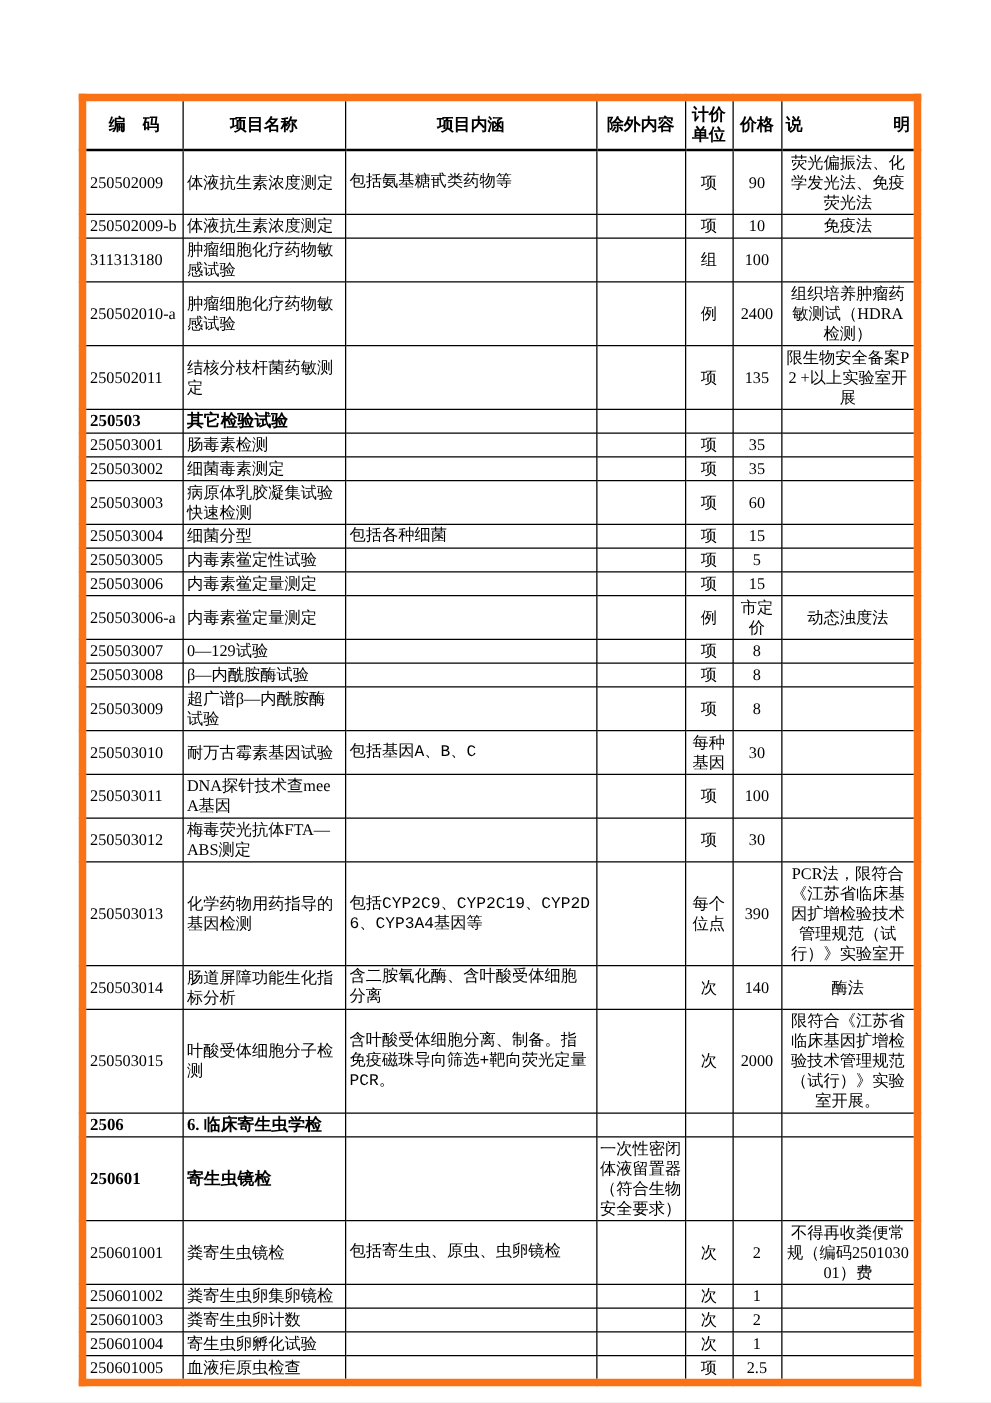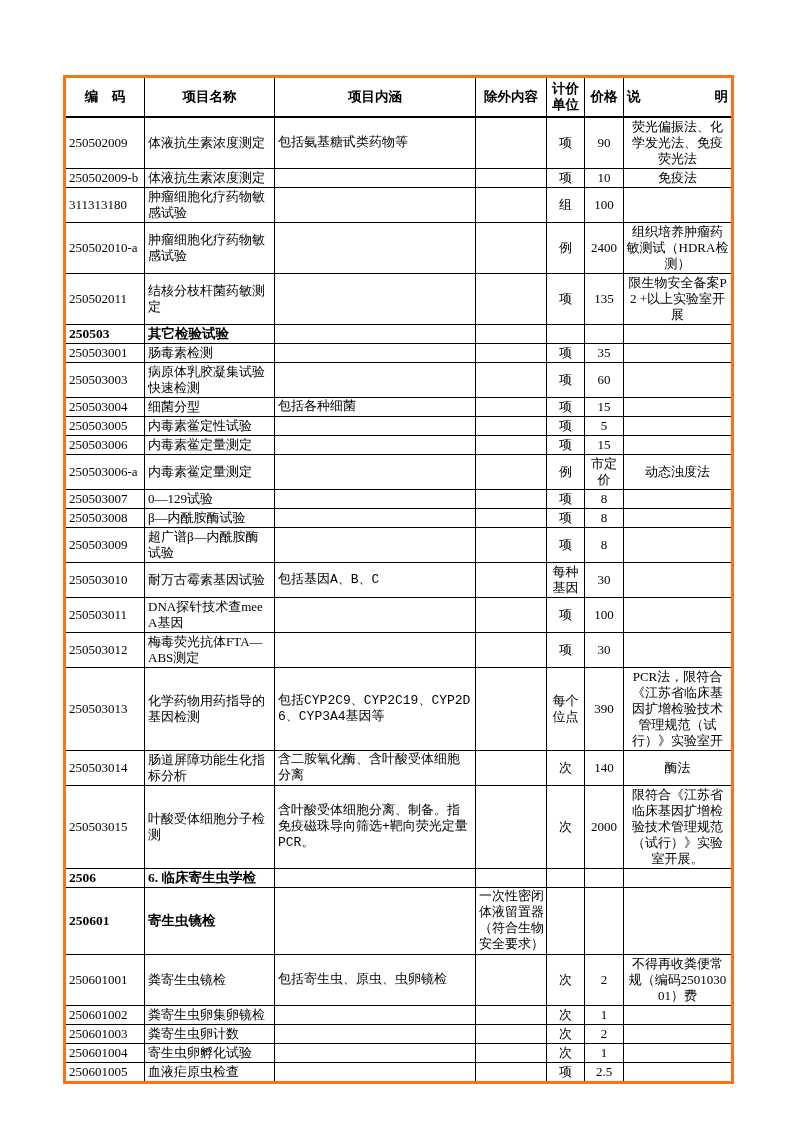--- a/index.html
+++ b/index.html
@@ -13,21 +13,21 @@
     font-family: "Liberation Serif", "DejaVu Serif", serif;
     color: #000;
   }
   table.fee-table {
     position: absolute;
     left: 63px;
     top: 75px;
     width: 668px;
     border-collapse: collapse;
     table-layout: fixed;
-    border: 3px solid #f97316;
+    border: 6px solid #f97316;
   }
   .fee-table th, .fee-table td {
     border: 1px solid #000;
     font-size: 13px;
     line-height: 16px;
     padding: 1px 3px;
     vertical-align: middle;
     overflow: hidden;
     word-break: break-all;
   }
@@ -36,21 +36,21 @@
     text-align: center;
     font-size: 13.5px;
     padding: 3px 3px;
     border-bottom: 2px solid #000;
     vertical-align: middle;
   }
   th.h-note { text-align: justify; text-align-last: justify; padding-left: 4px; padding-right: 6px; margin-top: 20px; }
   td.c-code { text-align: left; }
   td.c-name { text-align: left; }
   td.c-content { text-align: left; font-family: Liberation Mono, monospace; }
-  td.c-excluded { text-align: right; padding: 1px 2px; font-family: Liberation Mono, monospace; }
+  td.c-excluded { text-align: center; padding: 1px 2px; }
   td.c-unit { text-align: center; padding: 1px 1px; }
   td.c-price { text-align: center; padding: 1px 1px; }
   td.c-note { text-align: center; padding: 1px 2px; }
   tr.section td.c-code, tr.section td.c-name { font-weight: bold; font-size: 13.5px; }
 </style>
 </head>
 <body>
 
 <div class="page">
   <table class="fee-table">
@@ -132,20 +132,29 @@
         <tr>
           <td class="c-code">250503001</td>
           <td class="c-name">肠毒素检测</td>
           <td class="c-content"></td>
           <td class="c-excluded"></td>
           <td class="c-unit">项</td>
           <td class="c-price">35</td>
           <td class="c-note"></td>
         </tr>
         <tr>
+          <td class="c-code">250503002</td>
+          <td class="c-name">细菌毒素测定</td>
+          <td class="c-content"></td>
+          <td class="c-excluded"></td>
+          <td class="c-unit">项</td>
+          <td class="c-price">35</td>
+          <td class="c-note"></td>
+        </tr>
+        <tr>
           <td class="c-code">250503003</td>
           <td class="c-name">病原体乳胶凝集试验快速检测</td>
           <td class="c-content"></td>
           <td class="c-excluded"></td>
           <td class="c-unit">项</td>
           <td class="c-price">60</td>
           <td class="c-note"></td>
         </tr>
         <tr>
           <td class="c-code">250503004</td>

